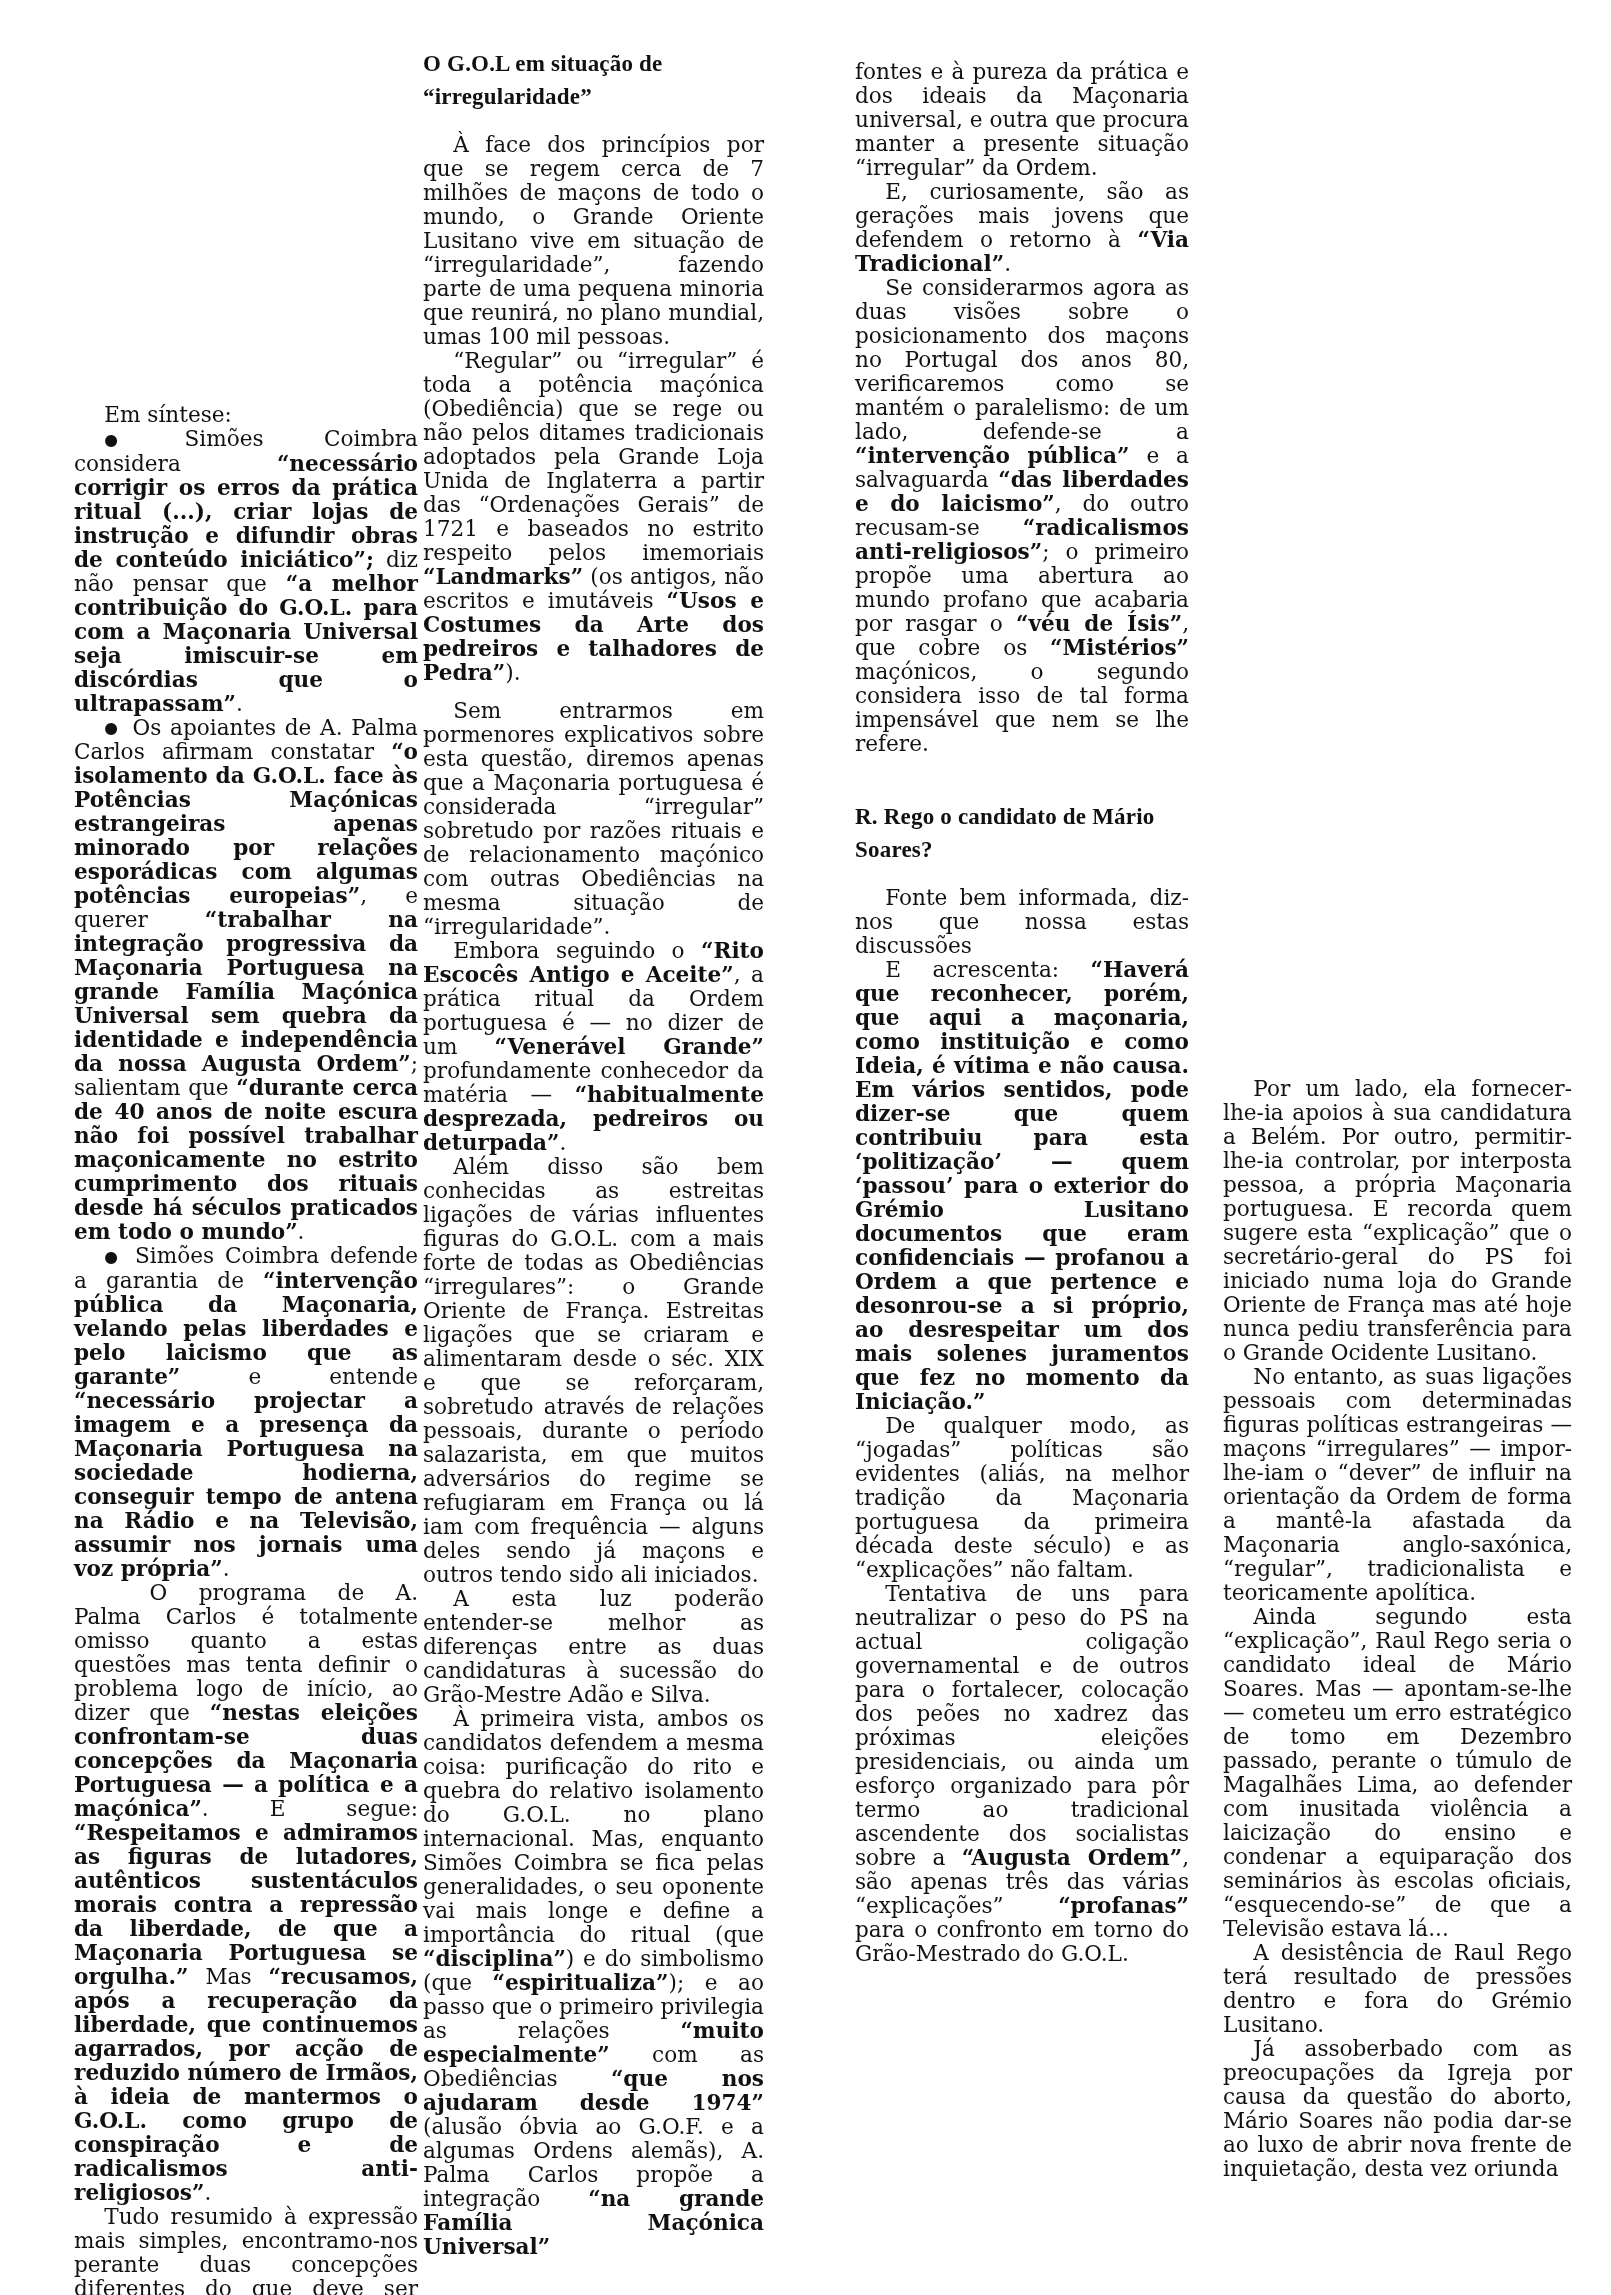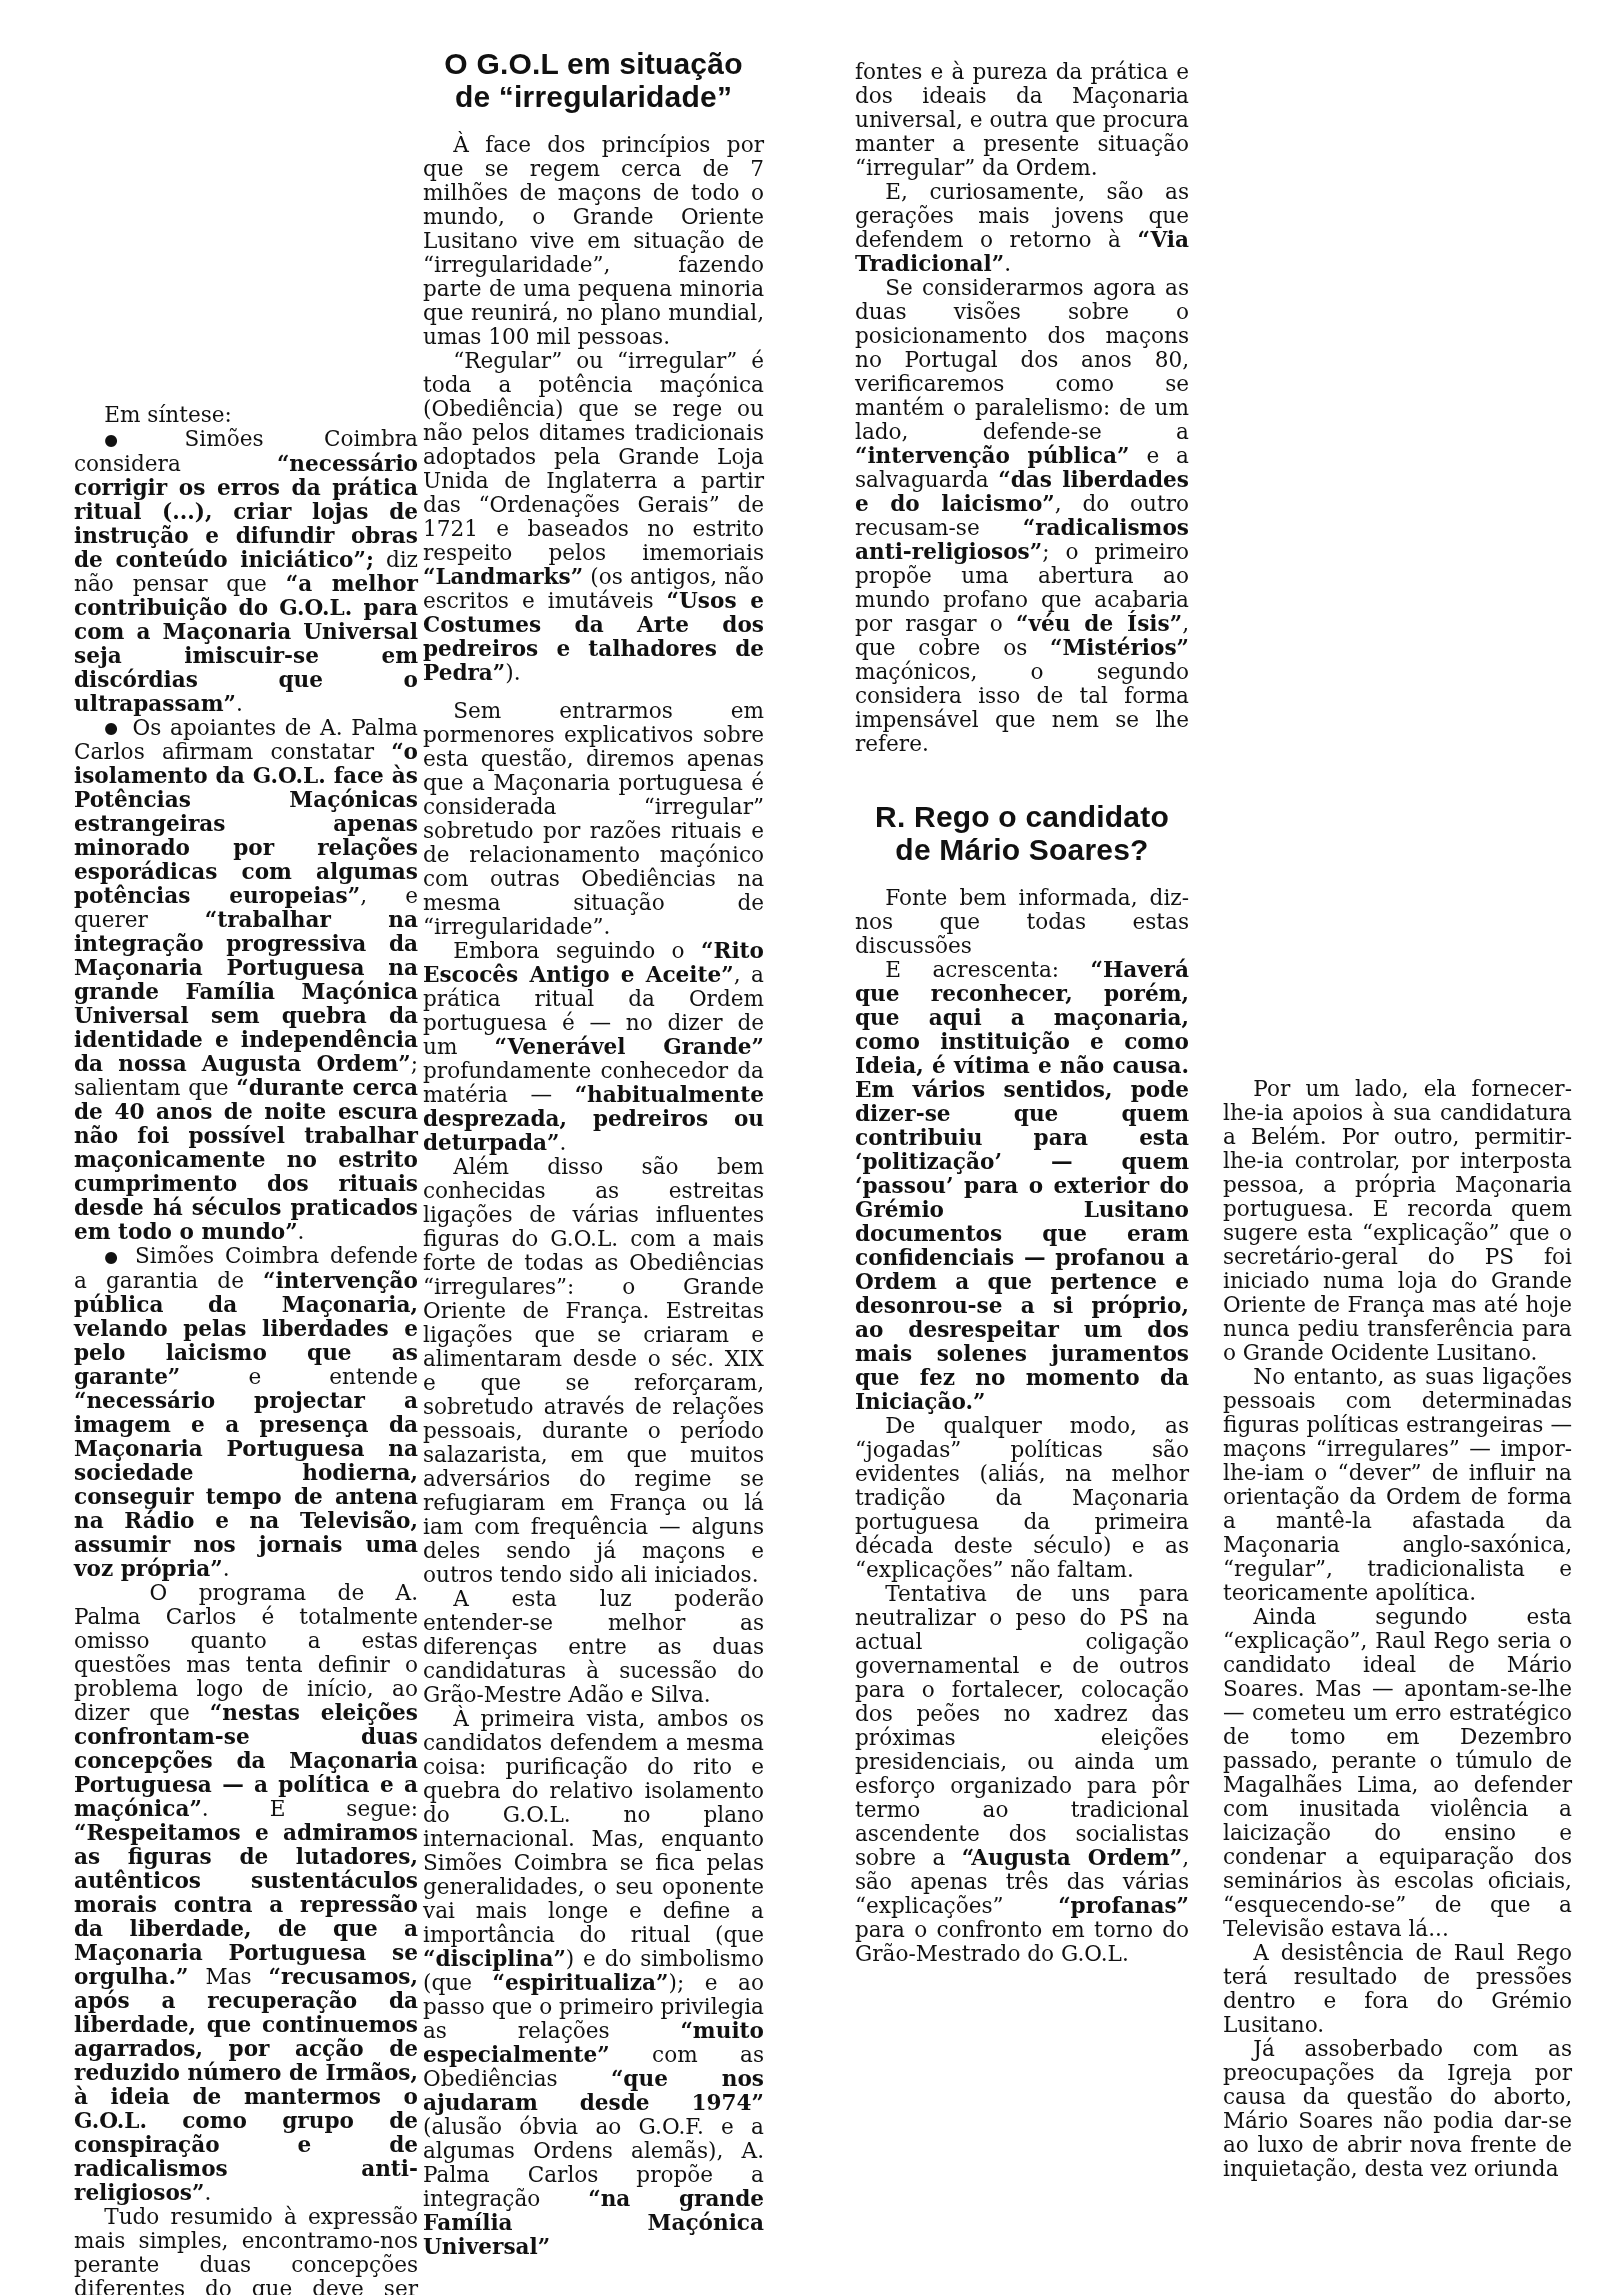--- a/index.html
+++ b/index.html
@@ -3,22 +3,22 @@
 <meta charset="utf-8">
 <style>
   html, body { margin:0; padding:0; background:#ffffff; }
   body { width:1612px; height:2295px; position:relative; overflow:hidden;
          font-family:"DejaVu Serif", "Liberation Serif", serif; color:#111; }
   .col { position:absolute; font-size:21.6px; line-height:24px; text-align:justify; }
   .col p { margin:0; text-indent:1.4em; }
   .col p.noindent { text-indent:0; }
   .col p.gap { margin-top:14.7px; }
   .col b { font-weight:bold; }
-  .headline { font-family:Liberation Sans, sans-serif; font-weight:bold;
-              font-size:30px; line-height:33px; margin:0 0 19.7px 0; text-align:center; letter-spacing:0.2px;}
+  .headline { font-family:Liberation Serif, serif; font-weight:bold;
+              font-size:23px; line-height:33px; margin:0 0 19.7px 0; text-align:left; letter-spacing:0.2px;}
   .bullet::before { content:"\25CF"; font-size:15.7px; margin-right:12.8px; vertical-align:1.5px; }
   #c1 { left:74px; top:403px; width:344px; }
   #c2 { left:423px; top:47px; width:341px; }
   #c3 { left:855px; top:39px; width:334px;margin-top:21px; }
   #c4 { left:1223px; top:1077px; width:349px; }
 </style>
 </head>
 <body>
 
 <div class="col" id="c1">
@@ -41,21 +41,21 @@
   <p>A esta luz poderão entender-se melhor as diferenças entre as duas candidaturas à sucessão do Grão-Mestre Adão e Silva.</p>
   <p><span>À primeira vista, ambos os candidatos defendem a mesma coisa: purificação do rito e quebra do relativo isolamento do G.O.L. no plano internacional. Mas, enquanto Simões Coimbra se fica pelas generalidades, o seu oponente vai mais longe e define a importância do ritual (que </span><b>“disciplina”</b><span>) e do simbolismo (que </span><b>“espiritualiza”</b><span>); e ao passo que o primeiro privilegia as relações </span><b>“muito especialmente”</b><span> com as Obediências </span><b>“que nos ajudaram desde 1974”</b><span> (alusão óbvia ao G.O.F. e a algumas Ordens alemãs), A. Palma Carlos propõe a integração </span><b>“na grande Família Maçónica Universal”</b></p>
 
 </div>
 
 <div class="col" id="c3">
   <p class="noindent">fontes e à pureza da prática e dos ideais da Maçonaria universal, e outra que procura manter a presente situação “irregular” da Ordem.</p>
   <p><span>E, curiosamente, são as gerações mais jovens que defendem o retorno à </span><b>“Via Tradicional”</b><span>.</span></p>
   <p><span>Se considerarmos agora as duas visões sobre o posicionamento dos maçons no Portugal dos anos 80, verificaremos como se mantém o paralelismo: de um lado, defende-se a </span><b>“intervenção pública”</b><span> e a salvaguarda </span><b>“das liberdades e do laicismo”</b><span>, do outro recusam-se </span><b>“radicalismos anti-religiosos”</b><span>; o primeiro propõe uma abertura ao mundo profano que acabaria por rasgar o </span><b>“véu de Ísis”</b><span>, que cobre os </span><b>“Mistérios”</b><span> maçónicos, o segundo considera isso de tal forma impensável que nem se lhe refere.</span></p>
   <h2 class="headline" style="margin-top:44px;">R. Rego o candidato de Mário Soares?</h2>
-  <p>Fonte bem informada, diz-nos que todas estas discussões</p>
+  <p>Fonte bem informada, diz-nos que nossa estas discussões</p>
   <p><span>E acrescenta: </span><b>“Haverá que reconhecer, porém, que aqui a maçonaria, como instituição e como Ideia, é vítima e não causa. Em vários sentidos, pode dizer-se que quem contribuiu para esta ‘politização’ — quem ‘passou’ para o exterior do Grémio Lusitano documentos que eram confidenciais — profanou a Ordem a que pertence e desonrou-se a si próprio, ao desrespeitar um dos mais solenes juramentos que fez no momento da Iniciação.”</b></p>
   <p>De qualquer modo, as “jogadas” políticas são evidentes (aliás, na melhor tradição da Maçonaria portuguesa da primeira década deste século) e as “explicações” não faltam.</p>
   <p><span>Tentativa de uns para neutralizar o peso do PS na actual coligação governamental e de outros para o fortalecer, colocação dos peões no xadrez das próximas eleições presidenciais, ou ainda um esforço organizado para pôr termo ao tradicional ascendente dos socialistas sobre a </span><b>“Augusta Ordem”</b><span>, são apenas três das várias “explicações” </span><b>“profanas”</b><span> para o confronto em torno do Grão-Mestrado do G.O.L.</span></p>
 
 </div>
 
 <div class="col" id="c4">
   <p>Por um lado, ela fornecer-lhe-ia apoios à sua candidatura a Belém. Por outro, permitir-lhe-ia controlar, por interposta pessoa, a própria Maçonaria portuguesa. E recorda quem sugere esta “explicação” que o secretário-geral do PS foi iniciado numa loja do Grande Oriente de França mas até hoje nunca pediu transferência para o Grande Ocidente Lusitano.</p>
   <p>No entanto, as suas ligações pessoais com determinadas figuras políticas estrangeiras — maçons “irregulares” — impor-lhe-iam o “dever” de influir na orientação da Ordem de forma a mantê-la afastada da Maçonaria anglo-saxónica, “regular”, tradicionalista e teoricamente apolítica.</p>
   <p>Ainda segundo esta “explicação”, Raul Rego seria o candidato ideal de Mário Soares. Mas — apontam-se-lhe — cometeu um erro estratégico de tomo em Dezembro passado, perante o túmulo de Magalhães Lima, ao defender com inusitada violência a laicização do ensino e condenar a equiparação dos seminários às escolas oficiais, “esquecendo-se” de que a Televisão estava lá...</p>

